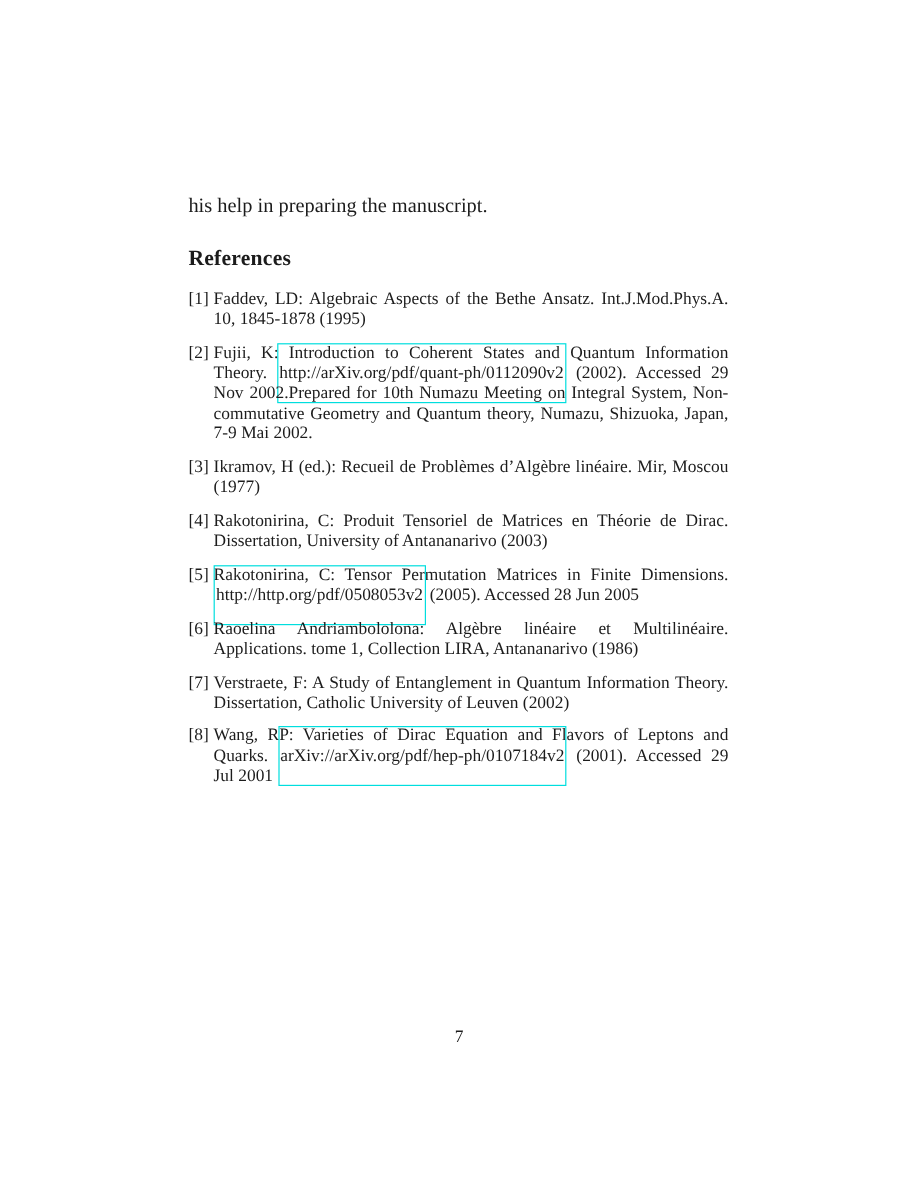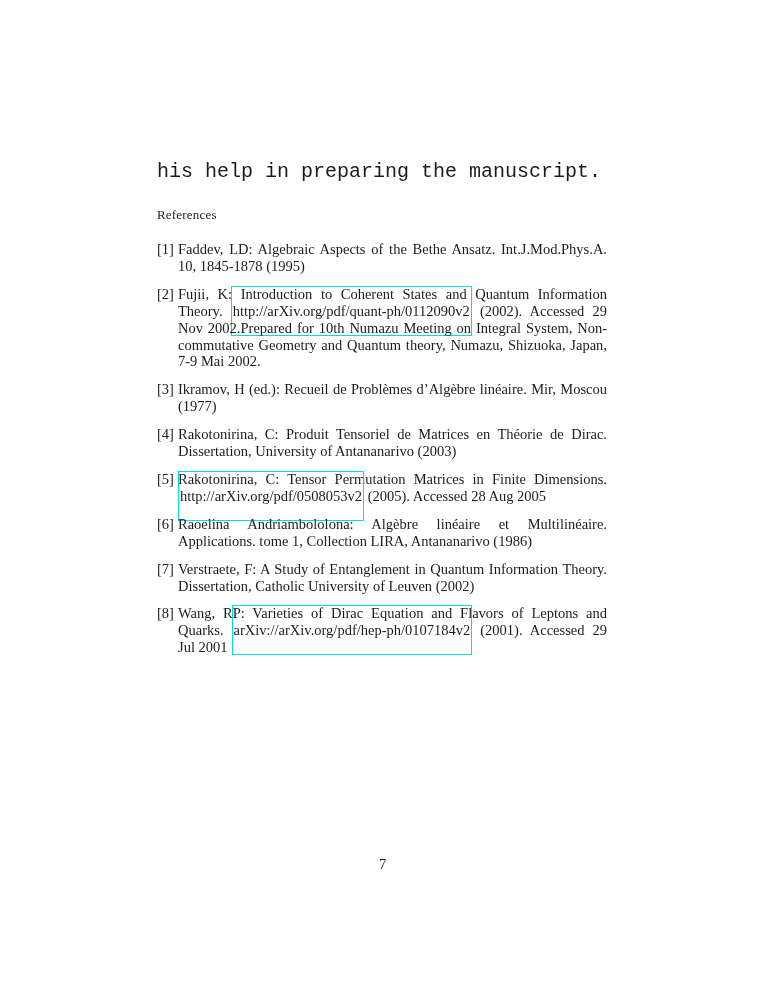--- a/index.html
+++ b/index.html
@@ -21,29 +21,28 @@
     background: #ffffff;
   }
   .text-block {
     position: absolute;
     left: 157px;
     top: 163px;
     width: 450px;
   }
   .closing {
     margin: 0;
-    font-size: 20px;
+    font-size: 17px;
     line-height: 17px;
-    font-family: Liberation Mono, monospace;
   }
   .refs-heading {
     margin: 23px 0 14px 0;
-    font-size: 13px;
+    font-size: 18px;
     line-height: 24px;
-    font-weight: normal;
+    font-weight: bold;
     letter-spacing: 0.2px;
   }
   .refs-list {
     margin: 0;
   }
   .ref {
     display: flex;
     margin: 0 0 11px 0;
     font-size: 14.5px;
     line-height: 16.9px;
@@ -106,21 +105,21 @@
         <div class="ref-body"><span>Ikramov, H (ed.): Recueil de Problèmes d’Algèbre linéaire. Mir, Moscou (1977)</span></div>
       </div>
 
       <div class="ref">
         <span class="ref-num">[4]</span>
         <div class="ref-body"><span>Rakotonirina, C: Produit Tensoriel de Matrices en Théorie de Dirac. Dissertation, University of Antananarivo (2003)</span></div>
       </div>
 
       <div class="ref">
         <span class="ref-num">[5]</span>
-        <div class="ref-body"><span>Rakotonirina, C: Tensor Permutation Matrices in Finite Dimensions. </span><a class="url">http://arXiv.org/pdf/0508053v2</a><span> (2005). Accessed 28 Aug 2005</span></div>
+        <div class="ref-body"><span>Rakotonirina, C: Tensor Permutation Matrices in Finite Dimensions. </span><a class="url">http://http.org/pdf/0508053v2</a><span> (2005). Accessed 28 Jun 2005</span></div>
       </div>
 
       <div class="ref">
         <span class="ref-num">[6]</span>
         <div class="ref-body"><span>Raoelina Andriambololona: Algèbre linéaire et Multilinéaire. Applications. tome 1, Collection LIRA, Antananarivo (1986)</span></div>
       </div>
 
       <div class="ref">
         <span class="ref-num">[7]</span>
         <div class="ref-body"><span>Verstraete, F: A Study of Entanglement in Quantum Information Theory. Dissertation, Catholic University of Leuven (2002)</span></div>

